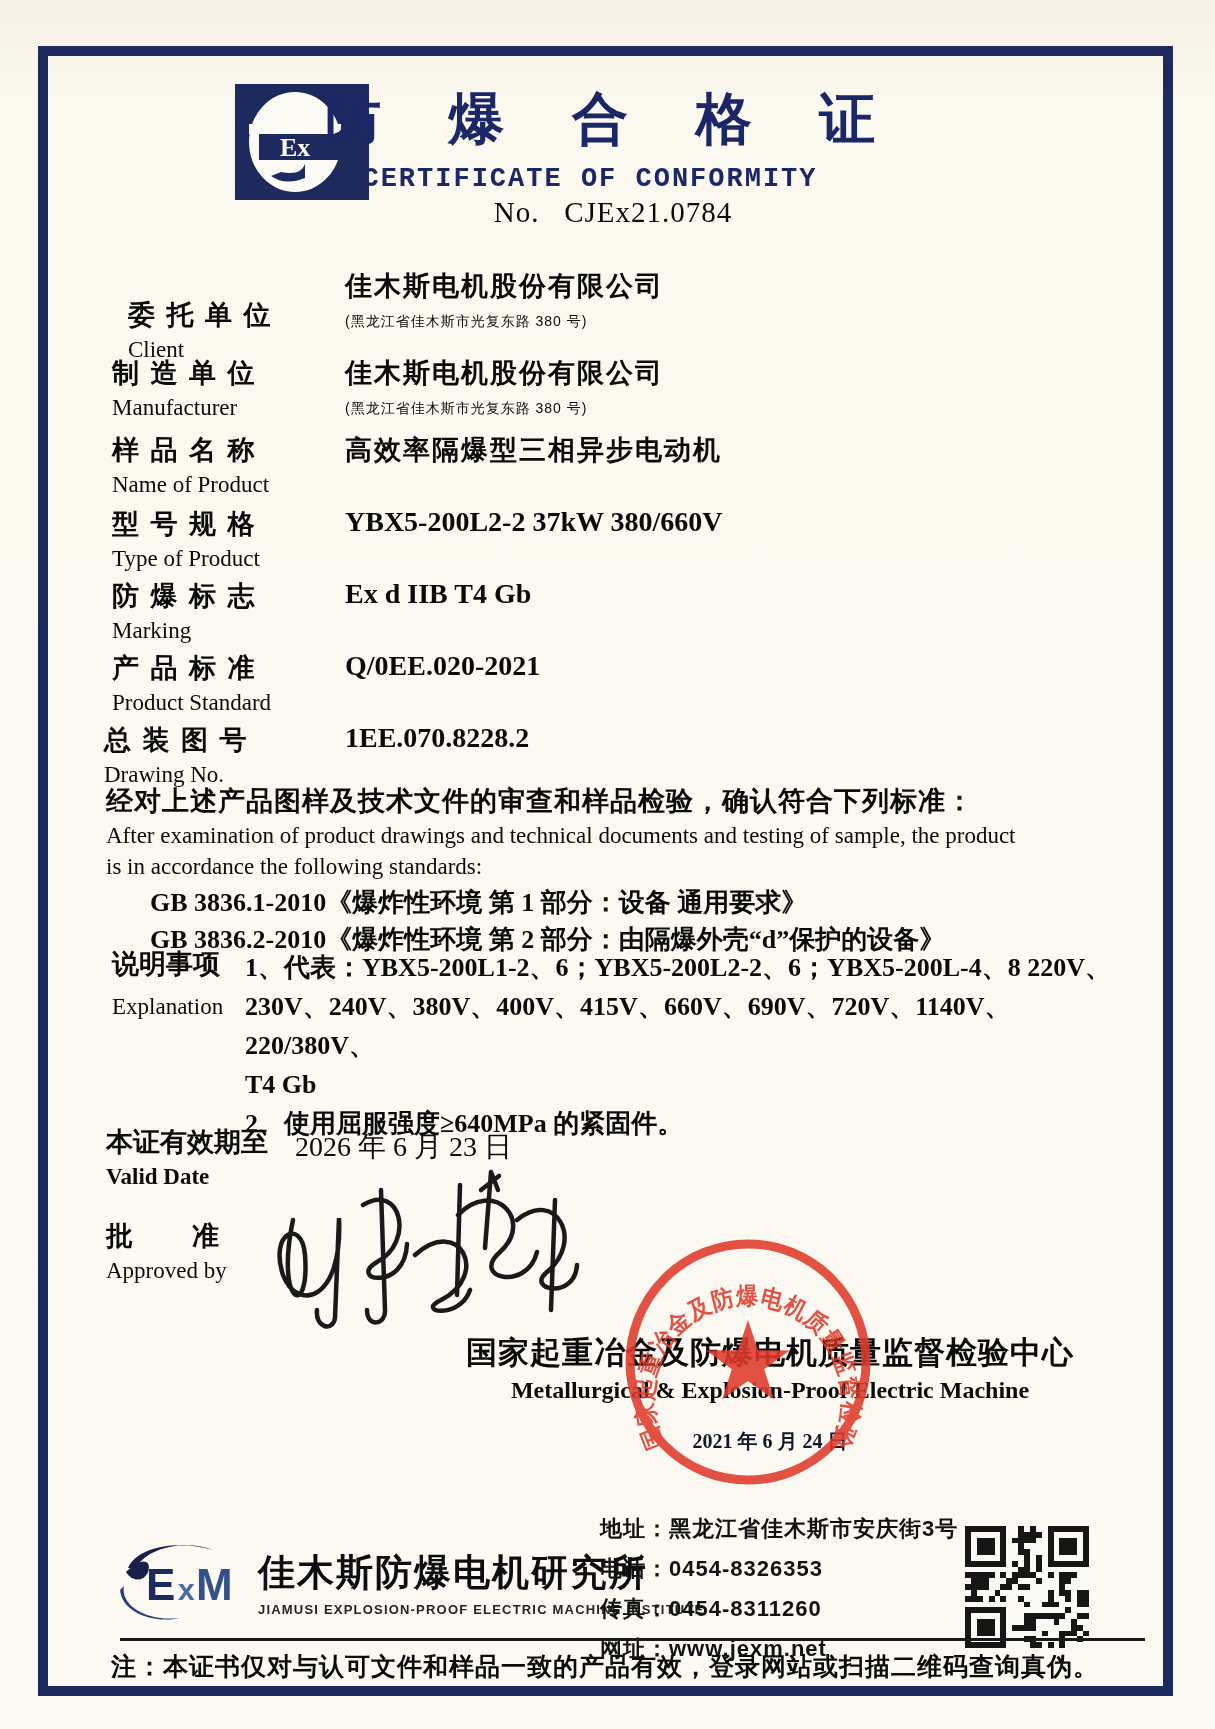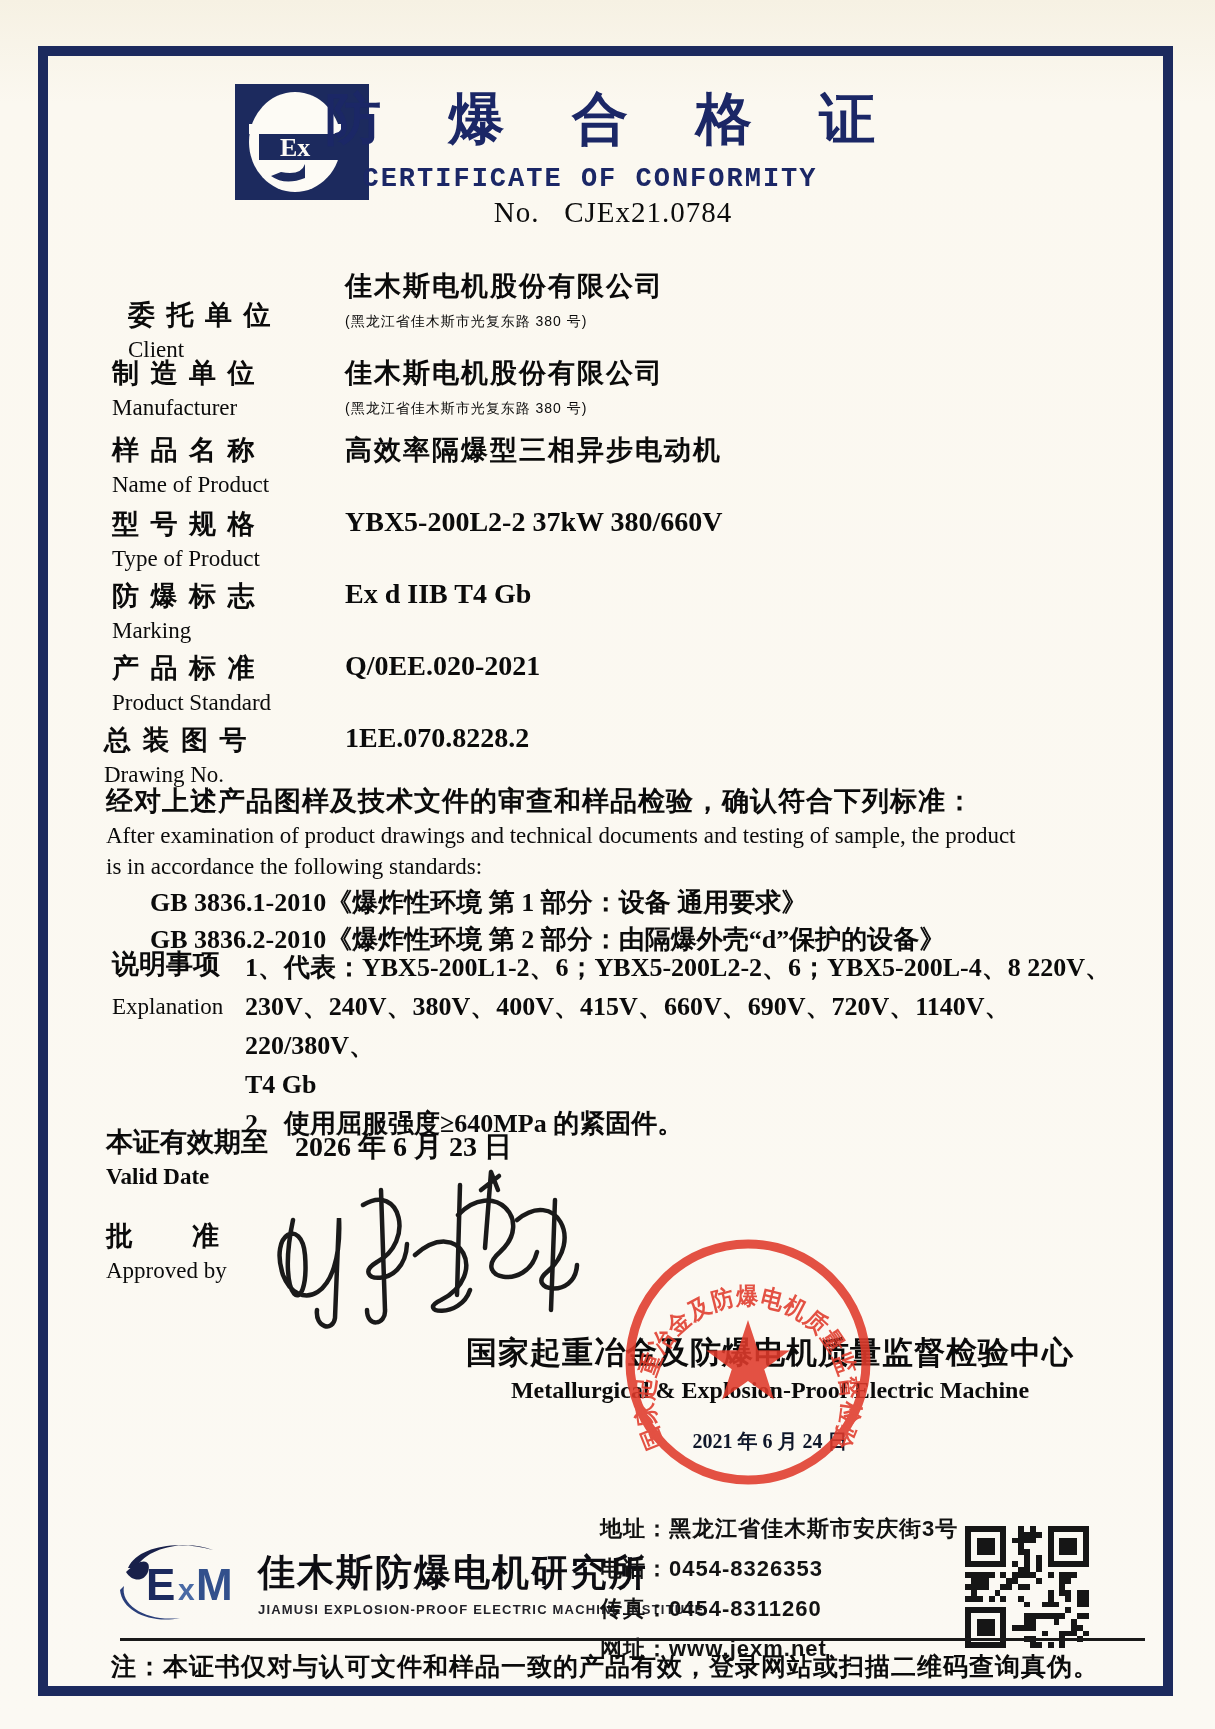--- a/index.html
+++ b/index.html
@@ -122,21 +122,21 @@
   <div>1、代表：YBX5-200L1-2、6；YBX5-200L2-2、6；YBX5-200L-4、8   220V、</div>
   <div>230V、240V、380V、400V、415V、660V、690V、720V、1140V、220/380V、</div>
   <div>T4 Gb</div>
   <div>2、使用屈服强度≥640MPa 的紧固件。</div>
 </div>
 
 <div class="abs" style="left:106px;top:1124px;">
   <div class="cnlab" style="letter-spacing:0;">本证有效期至</div>
   <div class="enlab" style="font-weight:700;">Valid Date</div>
 </div>
-<div class="abs val-lat" style="left:295px;top:1128px;font-weight:700;">2026 年 6 月 23 日</div>
+<div class="abs val-lat" style="left:295px;top:1128px;font-weight:400;">2026 年 6 月 23 日</div>
 
 <div class="abs" style="left:106px;top:1218px;">
   <div class="cnlab">批      准</div>
   <div class="enlab">Approved by</div>
 </div>
 <svg class="abs" style="left:255px;top:1160px;" width="340" height="185" viewBox="0 0 340 185">
   <g fill="none" stroke="#1a1a1a" stroke-width="4.5" stroke-linecap="round">
     <path d="M38,60 C20,145 55,160 50,95 C47,58 14,72 28,115 C42,152 88,142 84,58 L80,158 C78,172 60,168 62,150"></path>
     <path d="M108,45 C146,22 160,82 122,102 C92,120 150,132 152,84"></path>
     <path d="M126,30 L130,150 C131,165 112,168 112,150"></path>

